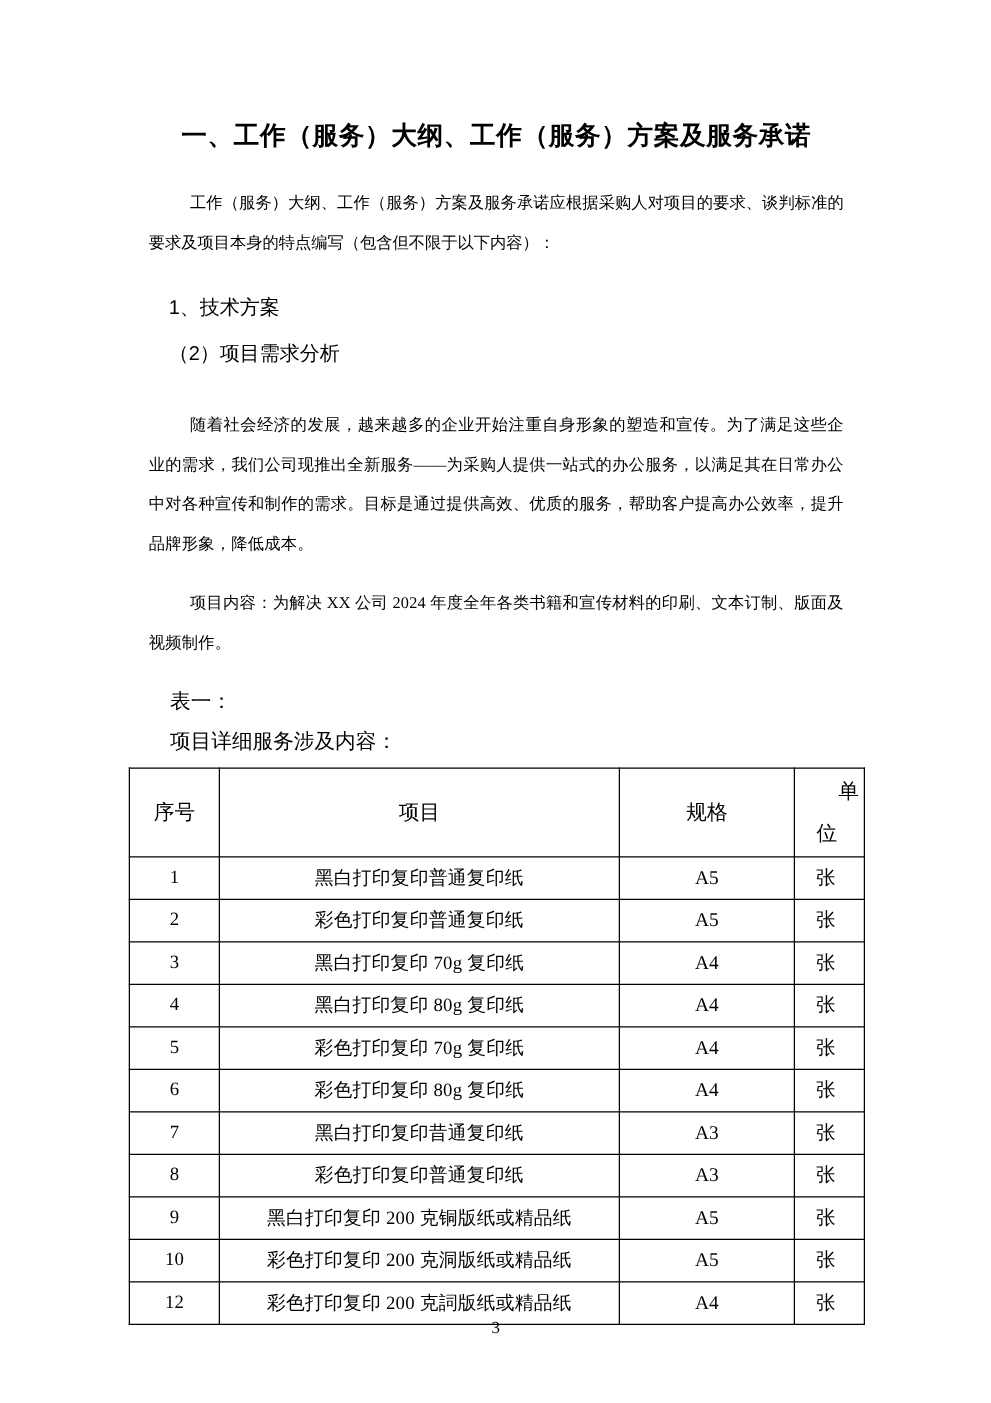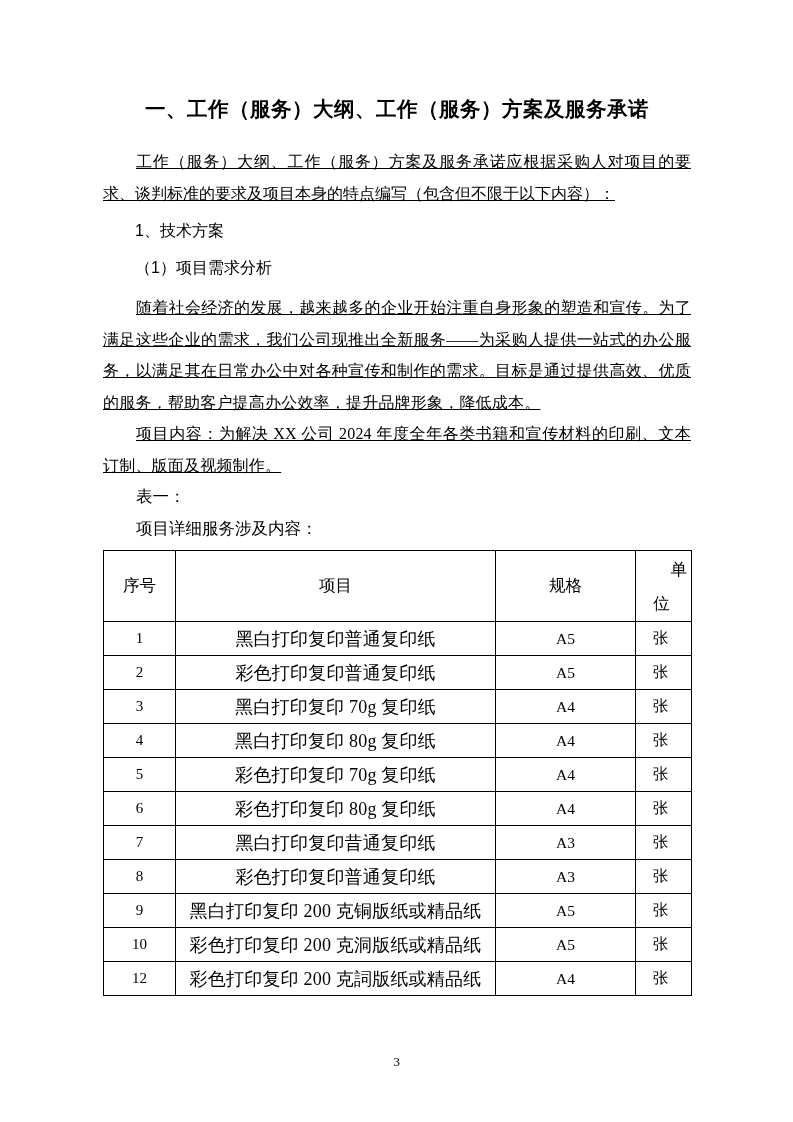--- a/index.html
+++ b/index.html
@@ -45,27 +45,26 @@
     font-family: "Liberation Sans", "DejaVu Sans", sans-serif;
     font-weight: normal;
     font-size: 16px;
     line-height: 31px;
     margin: 0;
     text-indent: 32px;
   }
 
   
   .para {
-    font-size: 16px;
+    font-size: 13px;
     line-height: 31.5px;
-    margin: 0;
+    margin: 16px;
     text-indent: 33px;
     text-align: justify;
     text-justify: inter-ideograph;
-    text-decoration: underline;
   }
   .para.loose {
     letter-spacing: 0.2px;
   }
   .label-line {
     font-size: 16.5px;
     line-height: 31.5px;
     margin: 0;
     text-indent: 33px;
   }
@@ -118,21 +117,21 @@
   tbody td {
     height: 33px;
     vertical-align: middle;
     text-align: center;
     font-size: 15.5px;
   }
   tbody td.cell-no {
     font-size: 15px;
   }
   tbody td.cell-item {
-    font-size: 18px;
+    font-size: 15px;
     letter-spacing: 0.2px;
   }
   tbody td.cell-unit {
     padding-right: 6px;
     text-align: center;
   }
 
   
   .page-number {
     position: absolute;
@@ -154,21 +153,21 @@
     <h1 class="doc-title">一、工作（服务）大纲、工作（服务）方案及服务承诺</h1>
 
     <p class="para">工作（服务）大纲、工作（服务）方案及服务承诺应根据采购人对项目的要求、谈判标准的要求及项目本身的特点编写（包含但不限于以下内容）：</p>
 
     <div class="gap-b"></div>
 
     <h2 class="h-sub">1、技术方案</h2>
 
     <div class="gap-b"></div>
 
-    <h3 class="h-sub">（1）项目需求分析</h3>
+    <h3 class="h-sub">（2）项目需求分析</h3>
 
     <div class="gap-a"></div>
 
     <p class="para loose">随着社会经济的发展，越来越多的企业开始注重自身形象的塑造和宣传。为了满足这些企业的需求，我们公司现推出全新服务——为采购人提供一站式的办公服务，以满足其在日常办公中对各种宣传和制作的需求。目标是通过提供高效、优质的服务，帮助客户提高办公效率，提升品牌形象，降低成本。</p>
 
     <p class="para loose">项目内容：为解决 XX 公司 2024 年度全年各类书籍和宣传材料的印刷、文本订制、版面及视频制作。</p>
 
     <p class="label-line">表一：</p>
 
     <p class="label-line">项目详细服务涉及内容：</p>

